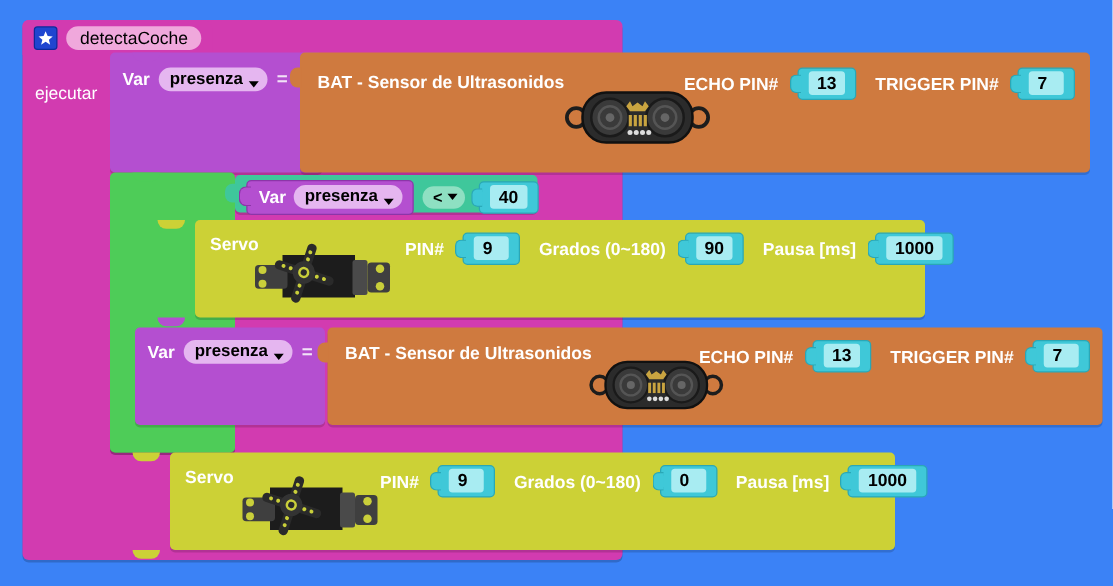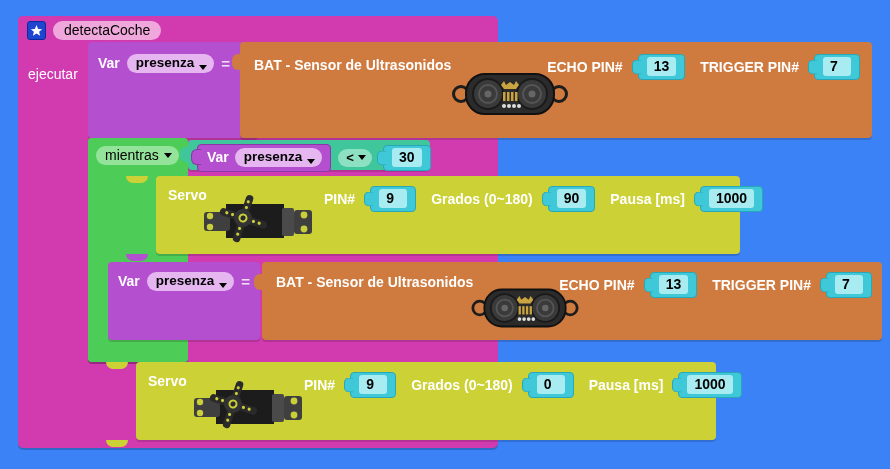--- a/index.html
+++ b/index.html
@@ -273,47 +273,41 @@
         <circle cx="57" cy="38" r="2" fill="#ddd"></circle>
         <circle cx="62" cy="38" r="2" fill="#ddd"></circle>
         <circle cx="67" cy="38" r="2" fill="#ddd"></circle>
       </svg>
     </span>
   </div>
 
   <div class="block loop shadow-b" style="left:88px; top:138px; width:100px; height:224px;">
   </div>
 
-  <div class="block loop" style="left:88px; top:138px; width:95px; height:34px;">
-    <span class="fld-green" style="position:absolute; left:8px; top:8px;">
-      <span>mientras</span>
-      <i class="caret"></i>
-    </span>
-  </div>
 
   <div class="block loop shadow-b" style="left:88px; top:340px; width:100px; height:22px; border-radius:0 4px 4px 4px;"></div>
 
   <div class="block compare shadow-b" style="left:188px; top:140px; width:242px; height:30px;">
     <span class="plug-left" style="background:#3fc79b; top:7px; height:15px;"></span>
     <div class="row" style="left:9px; top:4px;">
       <span class="block setvar" style="position:relative; left:0; top:0; padding:3px 8px 4px 9px; display:inline-flex;
                    align-items:center; gap:6px; border:1px solid #8c35a8;">
         <span class="plug-left" style="background:#b44fd0; left:-7px; top:4px; height:14px; border:1px solid #8c35a8; border-right:none;"></span>
         <span class="lbl">Var</span>
         <span class="fld-var">
           <span>presenza</span>
           <i class="caret"></i>
         </span>
       </span>
       <span class="fld-op">
         <span>&lt;</span>
         <i class="caret"></i>
       </span>
       <span class="num" style="margin-left:4px;">
-        <span class="num-inner">30</span>
+        <span class="num-inner">40</span>
       </span>
     </div>
   </div>
 
   <div class="block servo shadow-b" style="left:108px; top:176px; width:584px; height:78px;">
     <span class="lbl" style="position:absolute; left:12px; top:12px;">Servo</span>
 
     <span class="img-servo" style="position:absolute; left:40px; top:14px;">
       <svg width="122" height="62" viewBox="0 0 122 62">
         <rect x="30" y="14" width="58" height="34" fill="#1c1c1c"></rect>

